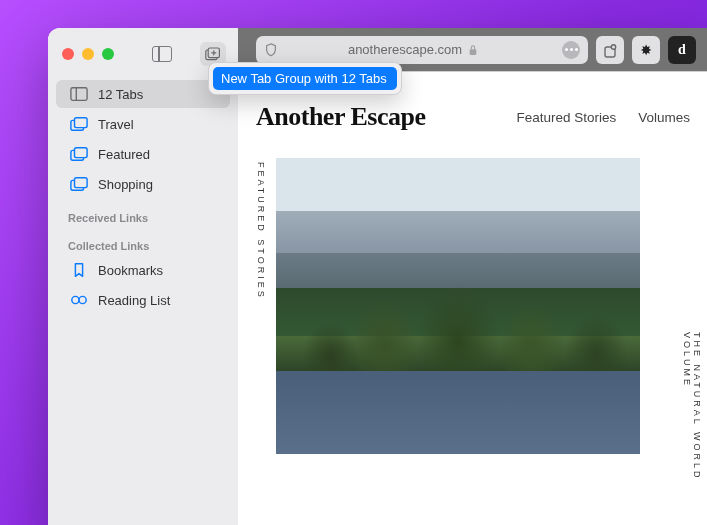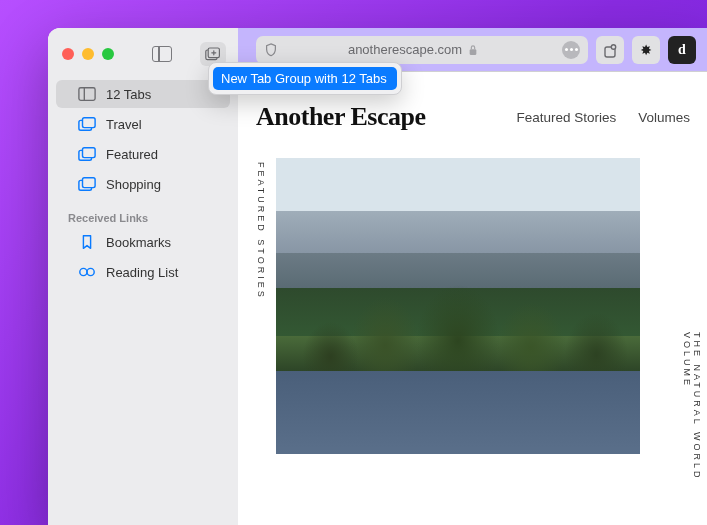--- a/index.html
+++ b/index.html
@@ -56,21 +56,21 @@
       width: 26px; height: 24px;
       background: #dcdcde;
       border-radius: 6px;
       display: flex; align-items: center; justify-content: center;
       position: relative;
     }
     .tab-group-btn svg { width: 16px; height: 14px; }
     .sidebar-item {
       display: flex;
       align-items: center;
-      padding: 6px 22px;
+      padding: 6px 14px;
       margin: 0 8px 2px 8px;
       border-radius: 6px;
       font-size: 13px;
       color: #333;
       gap: 10px;
     }
     .sidebar-item.selected {
       background: #d6d6d8;
     }
     .sidebar-section {
@@ -84,21 +84,21 @@
 
     .main {
       flex: 1;
       display: flex;
       flex-direction: column;
       background: #fff;
       min-width: 0;
     }
     .toolbar {
       height: 44px;
-      background: #c4b5fd;
+      background: #737373;
       border-bottom: 1px solid #d0d0d2;
       display: flex;
       align-items: center;
       padding: 0 12px 0 18px;
       gap: 8px;
     }
     .address-bar {
       flex: 1;
       background: #e1e1e3;
       border-radius: 7px;
@@ -293,20 +293,21 @@
         <svg viewBox="0 0 20 16">
             <rect x="1" y="4" width="14" height="11" rx="2" fill="none" stroke="#0a7bff" stroke-width="1.6"></rect>
             <rect x="5" y="1" width="14" height="11" rx="2" fill="#ececee" stroke="#0a7bff" stroke-width="1.6"></rect>
           </svg>
       </span>
       <span>Shopping</span>
     </div>
 
     <div class="sidebar-section">Received Links</div>
 
+    <div class="sidebar-section">Collected Links</div>
     <div class="sidebar-item">
       <span class="icon-wrap">
         <svg viewBox="0 0 20 16">
             <path d="M6 1h8v14l-4-3-4 3z" fill="none" stroke="#0a7bff" stroke-width="1.6" stroke-linejoin="round"></path>
           </svg>
       </span>
       <span>Bookmarks</span>
     </div>
     <div class="sidebar-item">
       <span class="icon-wrap">

